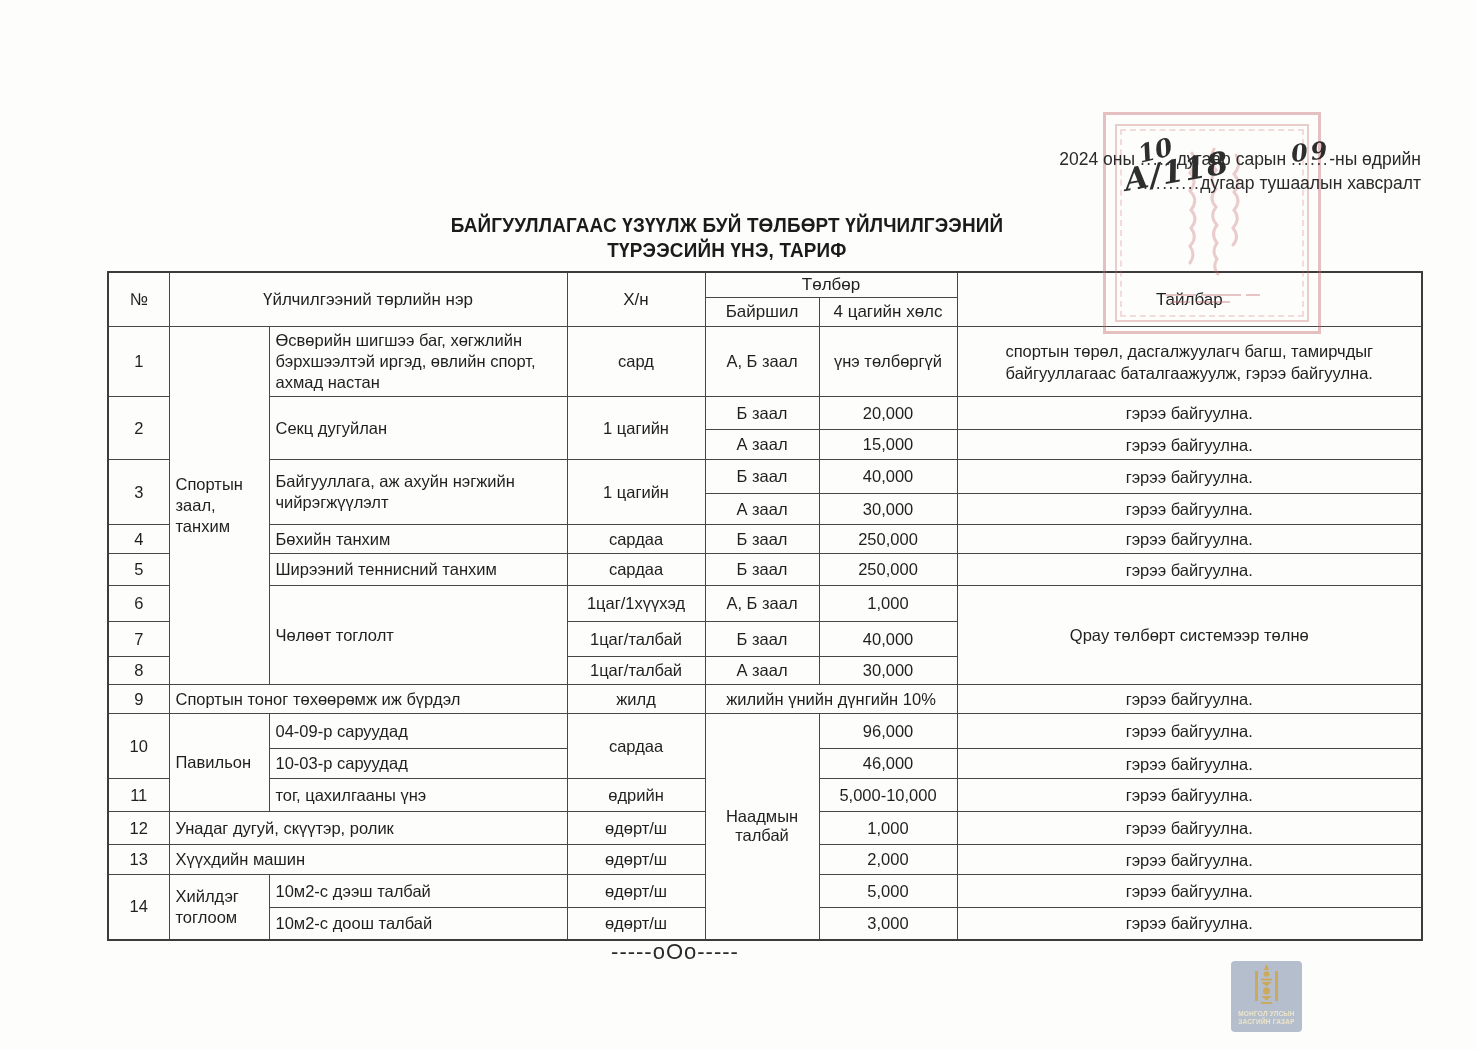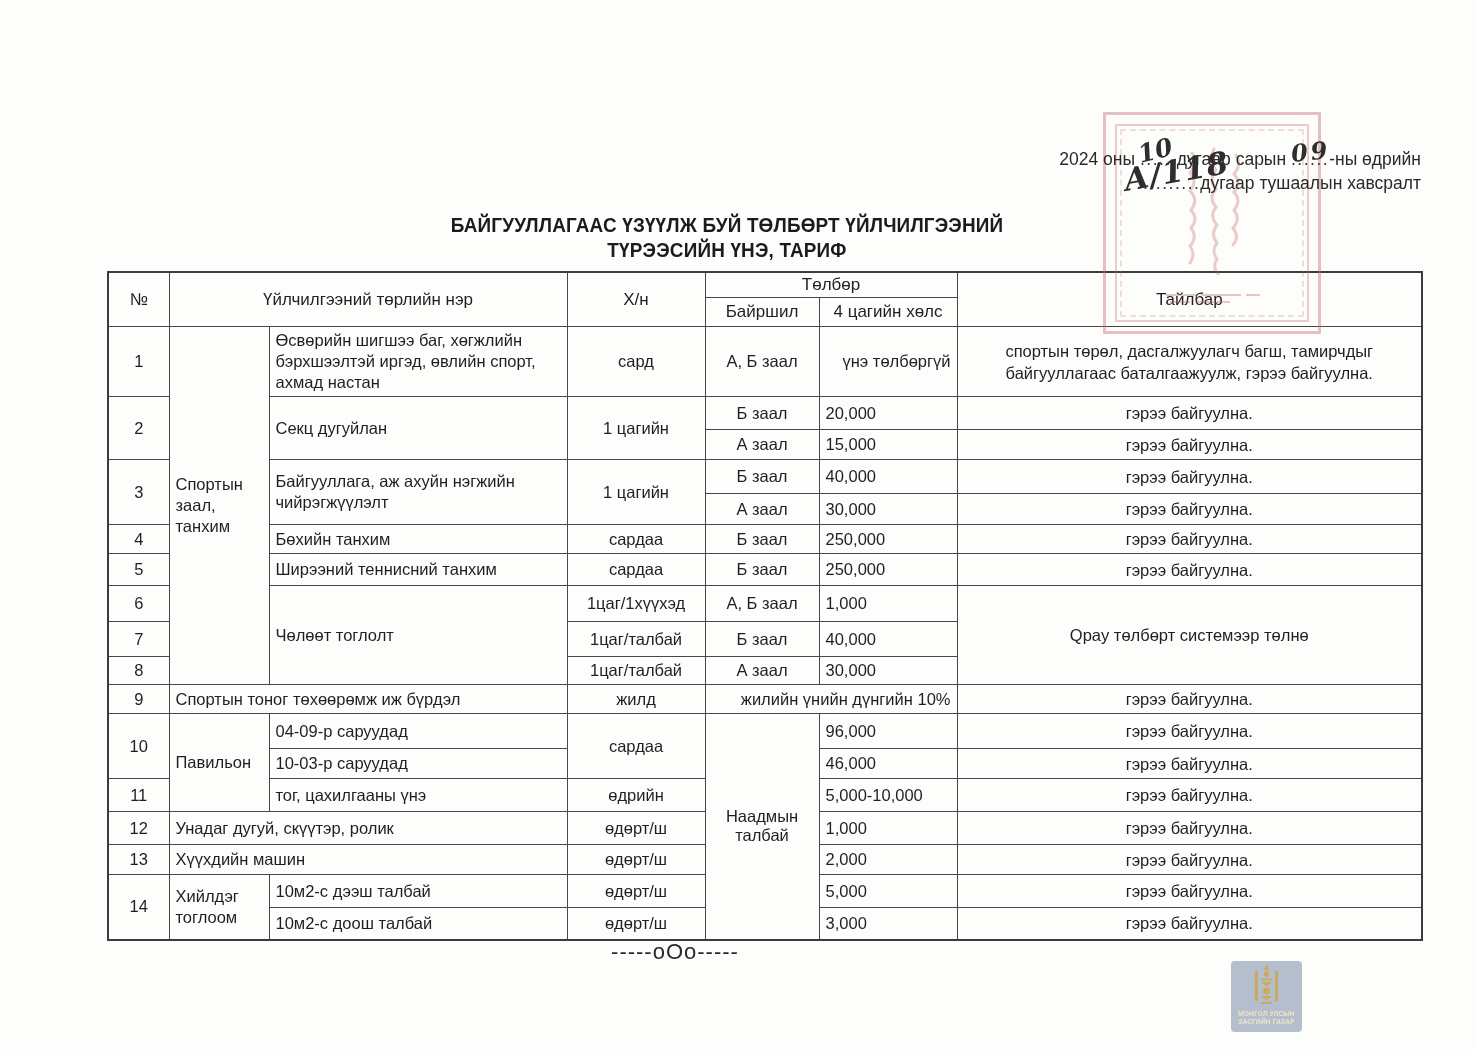--- a/index.html
+++ b/index.html
@@ -48,22 +48,22 @@
   table.tariff td{
     border:1.5px solid #474747;padding:2px 6px;vertical-align:middle;
     overflow:hidden;
   }
   table.tariff{border:2.5px solid #3c3c3c;}
   .c-no{text-align:center;}
   .c-group{text-align:left;padding-left:9px;line-height:21px;}
   .c-name{text-align:left;padding-left:11px;line-height:21px;margin-left:43px;}
   .c-unit{text-align:center;}
   .c-loc{text-align:center;}
-  .c-fee{text-align:left;vertical-align:bottom;padding-right:13px;padding-bottom:3px;}
-  .c-feec{text-align:right;}
+  .c-fee{text-align:center;vertical-align:bottom;padding-right:13px;padding-bottom:3px;}
+  .c-feec{text-align:center;}
   .c-note{text-align:center;line-height:22px;}
   .hdr{text-align:center;font-size:17px;}
   
   .ooo{position:absolute;left:555px;top:939px;width:240px;text-align:center;
        font-size:22px;color:#2a2a2a;z-index:2;letter-spacing:1px;}
   
   .gov-logo{
     position:absolute;left:1231px;top:961px;width:71px;height:71px;z-index:2;
     background:#aeb9ca;border-radius:4px;opacity:.92;
   }

